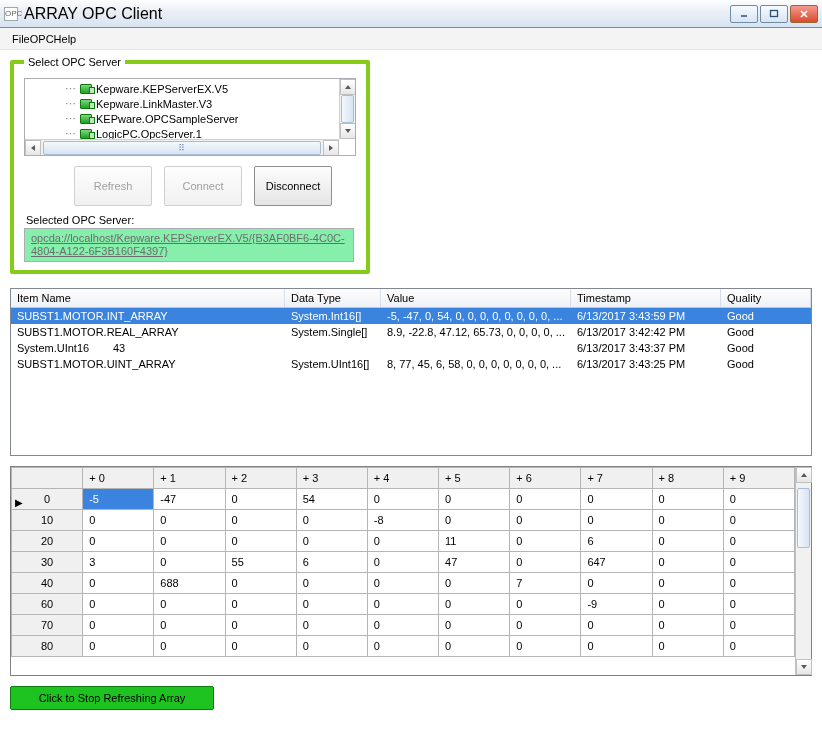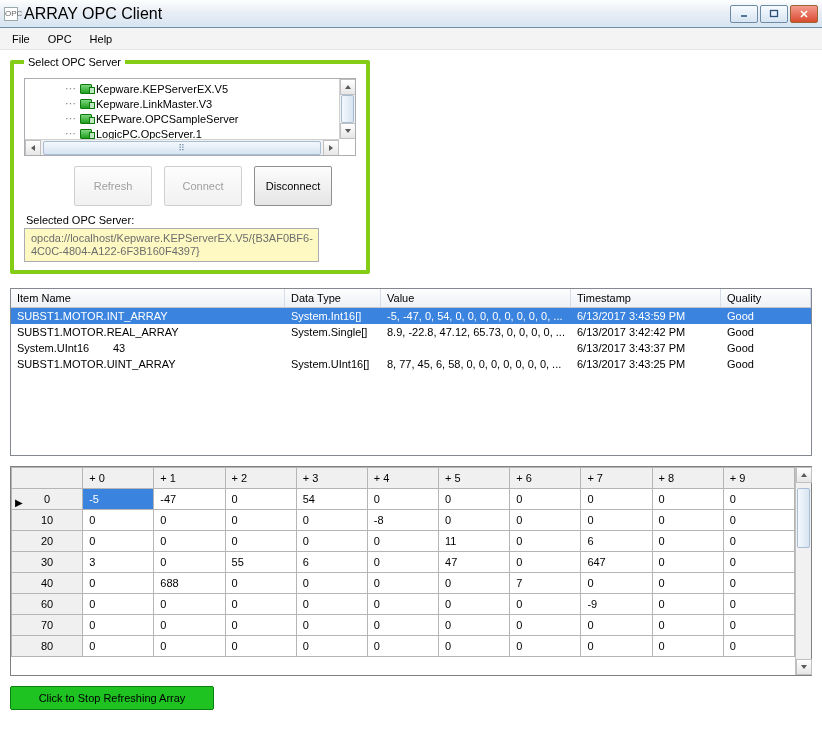--- a/index.html
+++ b/index.html
@@ -8,21 +8,21 @@
   
   .titlebar { height: 28px; background: linear-gradient(#fdfefe,#e9eef5 45%,#d7e4f2); border-bottom:1px solid #6f8ca5; display:flex; align-items:center; padding:0 4px; }
   .titlebar .appicon { width:14px; height:14px; background:#fff; border:1px solid #9aa; margin-right:6px; font-size:8px; text-align:center; line-height:12px; color:#666;}
   .titlebar .title { flex:1; color:#000; font-size:16px; }
   .winbtns { display:flex; gap:2px; }
   .winbtn { width:28px; height:18px; border:1px solid #6f8ca5; background:linear-gradient(#f7fbff,#d7e4f2); border-radius:2px; display:flex; align-items:center; justify-content:center; }
   .winbtn.close { background:linear-gradient(#f49a8e,#d94b2f); border-color:#963; color:#fff; }
   .winbtn svg { width:10px; height:10px; }
 
   
-  .menubar { height:22px; display:flex; align-items:center; gap:18px; padding:6px 12px; background:#f4f4f4; border-bottom:1px solid #e5e5e5;}
+  .menubar { height:22px; display:flex; align-items:center; gap:0; padding:6px 12px; background:#f4f4f4; border-bottom:1px solid #e5e5e5;}
   .menubar span { color:#000; cursor:default; }
 
   .content { padding:6px 10px 10px 10px; }
 
   fieldset { border:4px solid #84cc16; border-radius:2px; padding:6px 10px 8px 10px; margin:0; }
   legend { padding:0 4px; color:#000; }
 
   
   .treewrap { position:relative; border:1px solid #abadb3; background:#fff; height:78px; margin:4px 0 10px 0; overflow:hidden; }
   .tree { position:absolute; inset:0; overflow:hidden; padding:2px 2px 0 10px; }
@@ -37,21 +37,21 @@
   .node { display:flex; align-items:center; gap:4px; padding:0 0 0 30px; height:15px; white-space:nowrap; }
   .node .dash { color:#888; }
   .nodeicon { width:12px; height:10px; background:linear-gradient(#7fd67f,#1fa01f); border:1px solid #0c7a0c; border-radius:1px; position:relative; }
   .nodeicon::after{content:""; position:absolute; right:-4px; top:2px; width:4px; height:5px; background:#bfe7bf; border:1px solid #0c7a0c;}
 
   .btnrow { display:flex; gap:12px; padding-left:50px; }
   button.std { height:40px; width:78px; border:1px solid #8e8f8f; border-radius:2px; background:linear-gradient(#fdfdfd,#e5e5e5); cursor:default; }
   button.std:disabled { color:#a0a0a0; border-color:#cfcfcf; background:linear-gradient(#fdfdfd,#f1f1f1); }
 
   .selserver-label { margin:8px 0 2px 2px; }
-  .greybox { width:295px; height:34px; border:1px solid #abadb3; background:#fef9c3; color:#6d6d6d; padding:3px 6px; line-height:13px; }
+  .greybox { width:330px; height:34px; border:1px solid #abadb3; background:#86efac; color:#6d6d6d; padding:3px 6px; line-height:13px;text-decoration:underline; }
 
   
   .listgrid { margin-top:14px; border:1px solid #828790; height:168px; background:#fff; }
   .listgrid .hdr { display:flex; background:linear-gradient(#fdfdfe,#eef1f6); border-bottom:1px solid #c5c5c5; }
   .listgrid .hdr div { padding:3px 6px; border-right:1px solid #d7dde6; }
   .col-name{width:274px;} .col-type{width:96px;} .col-val{flex:1; min-width:0;} .col-ts{width:150px;} .col-q{width:90px;}
   .listgrid .row { display:flex; }
   .listgrid .row div { padding:2px 6px; white-space:nowrap; overflow:hidden; text-overflow:ellipsis; }
   .listgrid .row.sel { background:#3a83df; color:#fff; }
 

